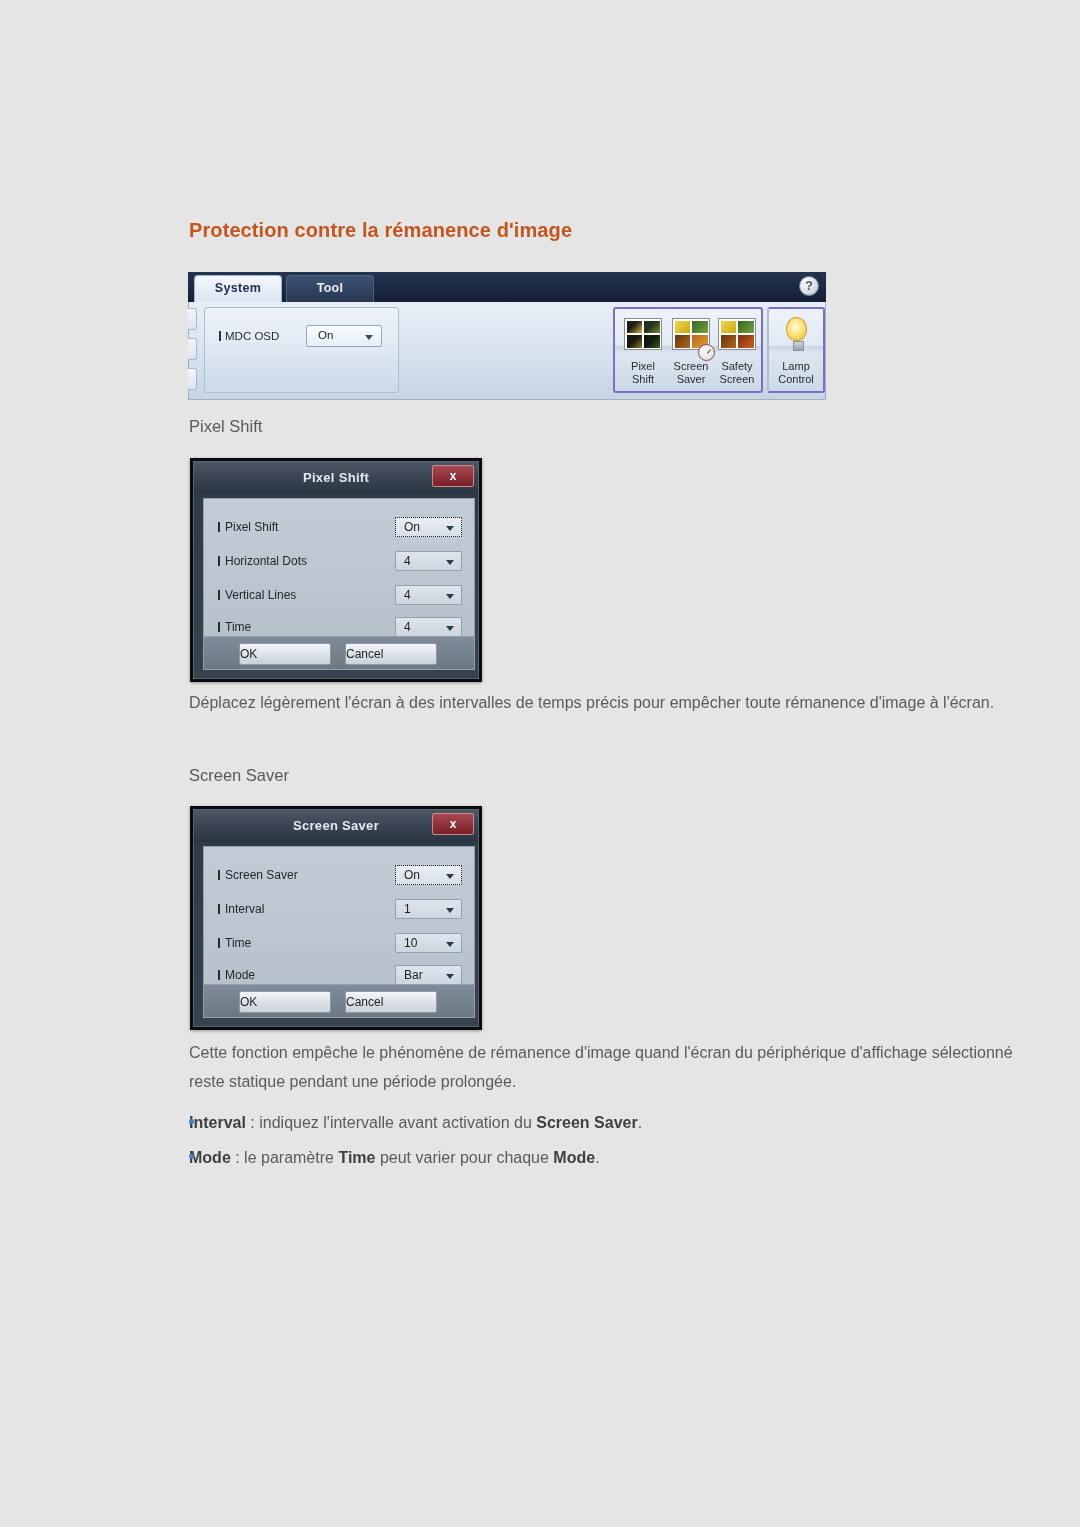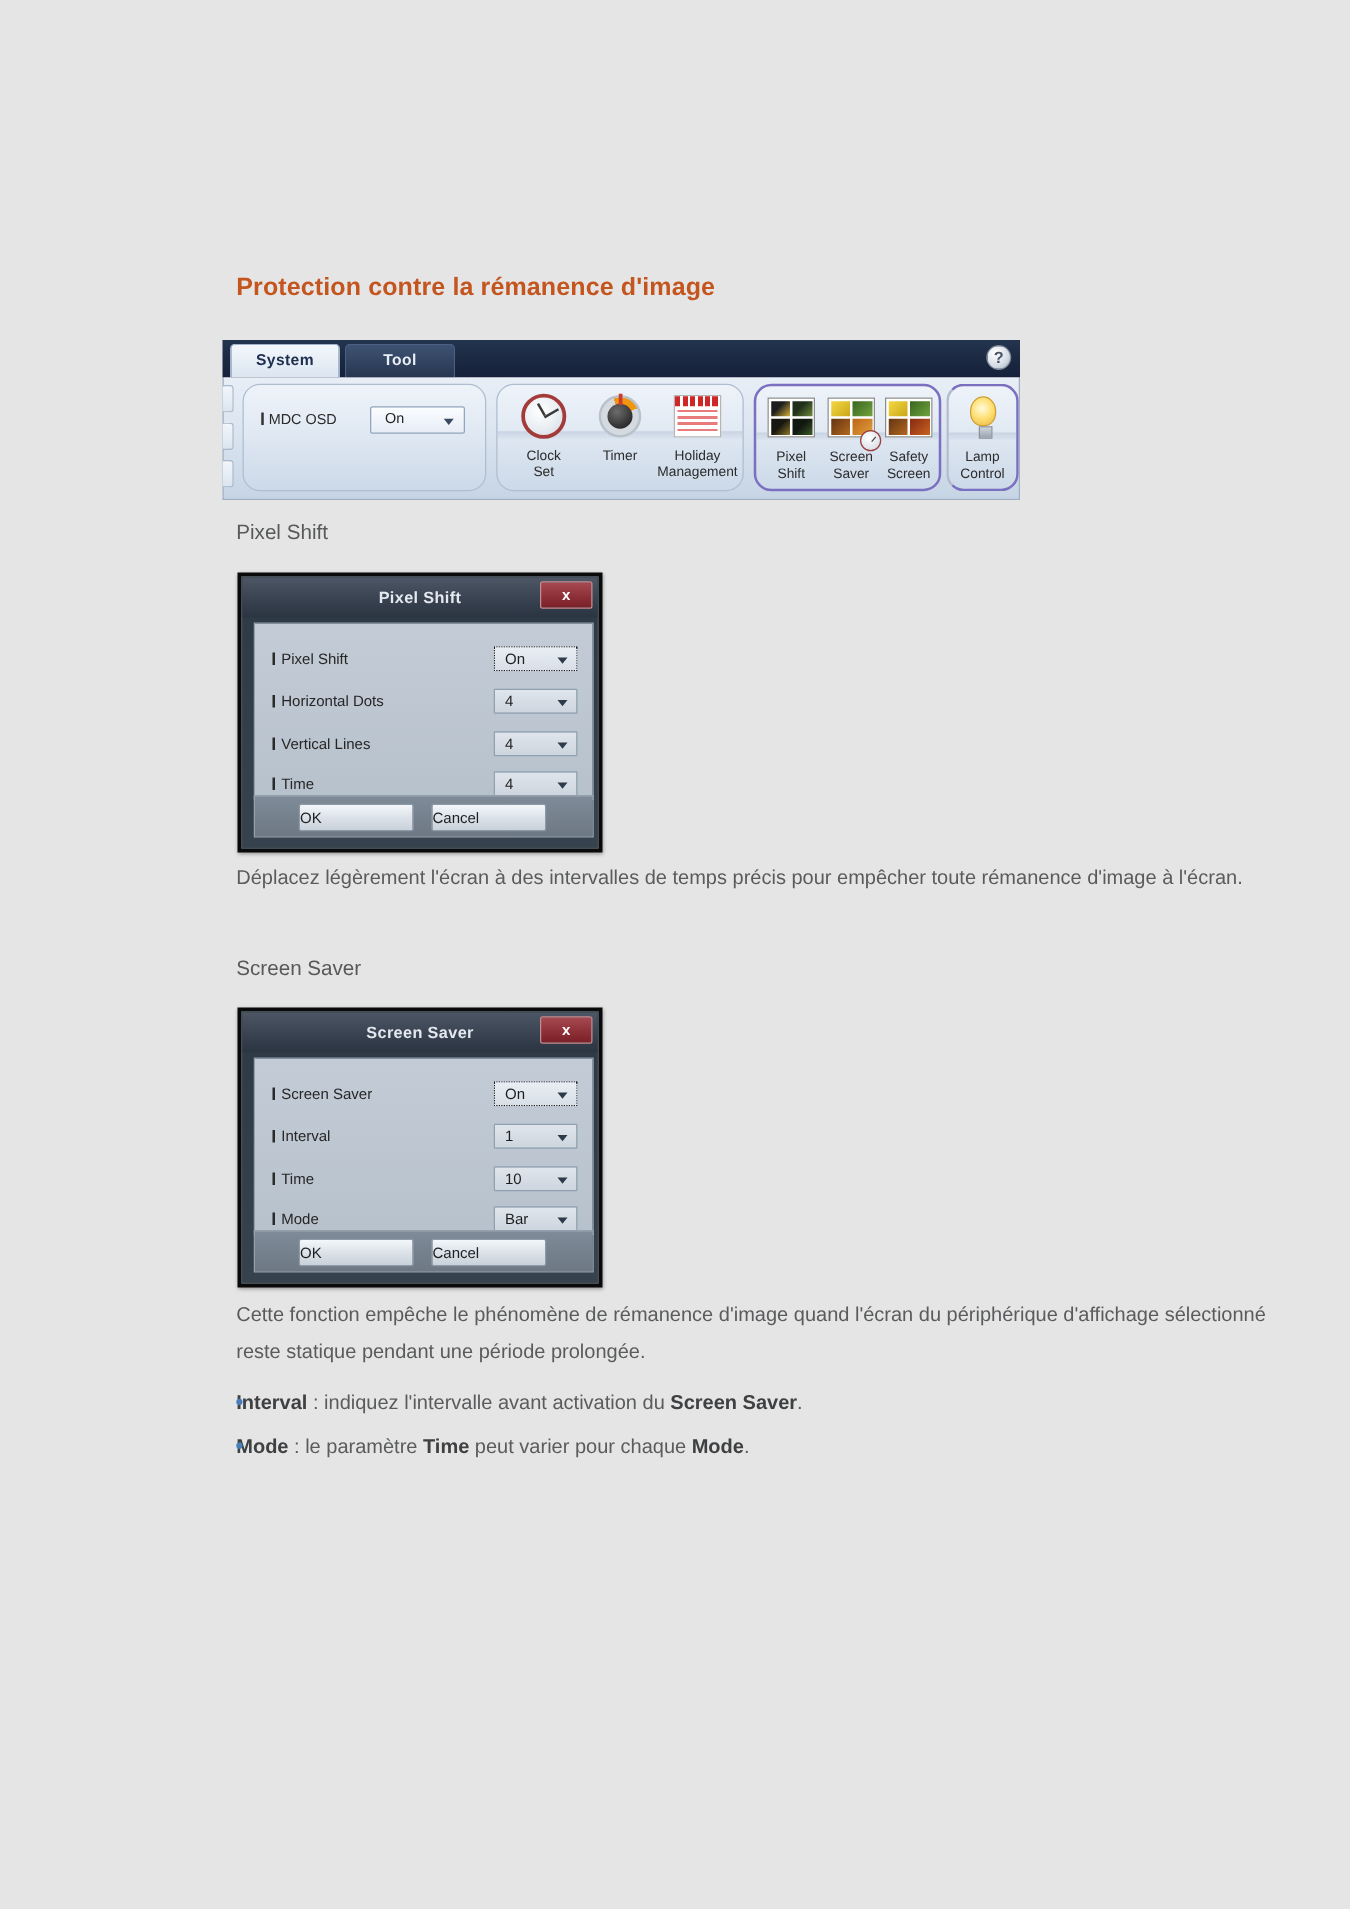--- a/index.html
+++ b/index.html
@@ -62,21 +62,21 @@
     background: #4a7ebb;
   }
   .bullet-txt {
     display: block;
   }
   .b { font-weight: 700; color: #3f4042; }
 
   
   .mdc {
     position: absolute;
-    left: 178px; top: 272px;
+    left: 188px; top: 272px;
     width: 638px; height: 112px; padding-left: 16px;
   }
   .mdc-tabbar {
     position: absolute;
     left: 0; top: 0;
     width: 638px; height: 30px;
     background: linear-gradient(to bottom, #24344f 0%, #1b2841 55%, #16203a 100%);
   }
   .tab {
     position: absolute;
@@ -133,21 +133,21 @@
     background: linear-gradient(to bottom,#f2f6fb,#dbe5f0);
     border: 1px solid #a9b8cb;
     border-left: none;
     border-radius: 0 3px 3px 0;
   }
   .panel {
     position: absolute;
     top: 5px; height: 86px;
     background: linear-gradient(to bottom, #eef3f9 0%, #e2eaf4 40%, #ccd9e8 100%);
     border: 1px solid #aebdd0;
-    border-radius: 14px;
+    border-radius: 3px;
   }
   .panel.osd   { left: 15px;  width: 195px; }
   .panel.time  { left: 218px; width: 198px; }
   .panel.prot  { left: 424px; width: 150px; border: 2px solid #7a6fc0; }
   .panel.lamp  { left: 578px; width: 58px;  border: 2px solid #7a6fc0; border-left-color:#b3bccd; }
 
   .osd-label {
     position: absolute;
     left: 14px; top: 22px;
     font-size: 11.5px;
@@ -442,49 +442,20 @@
       <div class="stub" style="top:66px;height:22px;"></div>
 
       <div class="panel osd">
         <div class="osd-label">MDC OSD</div>
         <div class="osd-combo">
           <span>On</span>
           <i class="arr"></i>
         </div>
       </div>
 
-      <div class="panel time">
-        <div class="refl"></div>
-
-        <div class="tile" style="left:6px">
-          <div class="glyph">
-              <i class="ic-clock"></i>
-            </div>
-          <div class="cap">Clock
-Set</div>
-        </div>
-
-        <div class="tile" style="left:67px">
-          <div class="glyph">
-              <i class="ic-timer"></i>
-            </div>
-          <div class="cap">Timer</div>
-        </div>
-
-        <div class="tile" style="left:126px;width:68px">
-          <div class="glyph">
-            <i class="ic-cal">
-                <i class="top"></i>
-                <i class="rows"></i>
-              </i>
-          </div>
-          <div class="cap">Holiday
-Management</div>
-        </div>
-      </div>
 
       <div class="panel prot">
         <div class="refl"></div>
 
         <div class="tile" style="left:-3px">
           <div class="glyph">
             <i class="ic-quad">
                 <i class="q-dark1"></i>
                 <i class="q-dark2"></i>
                 <i class="q-dark3"></i>

